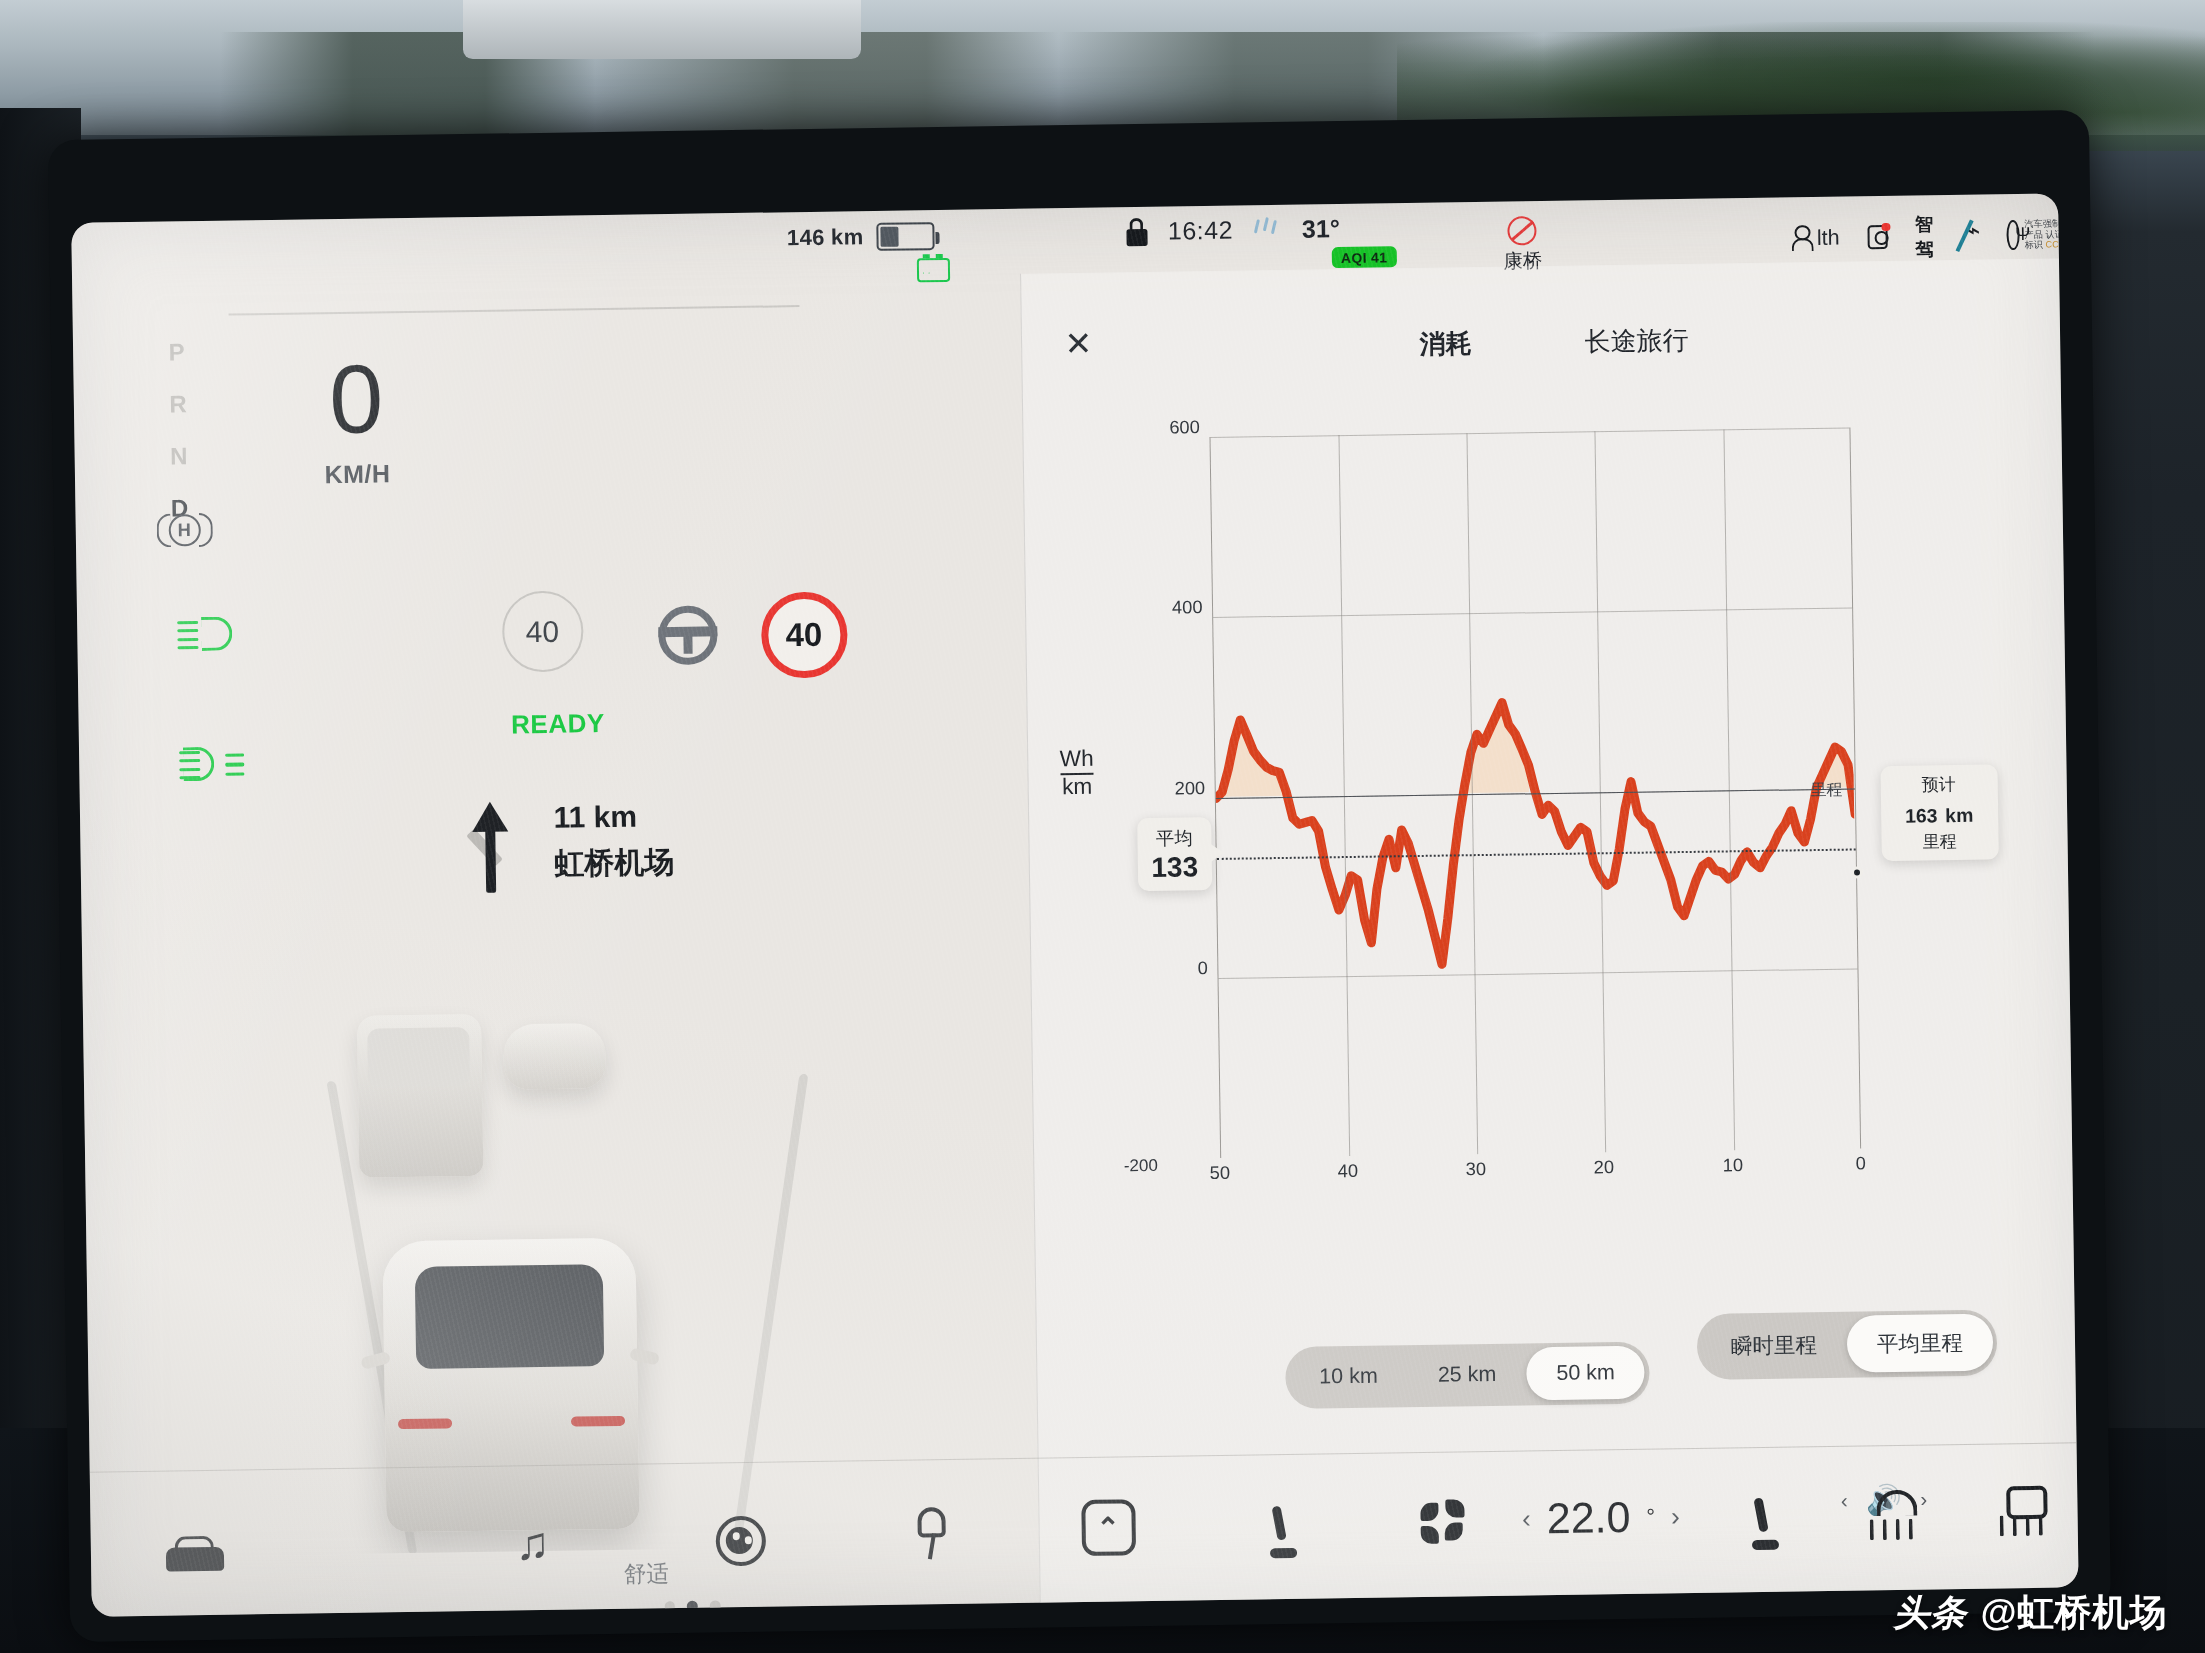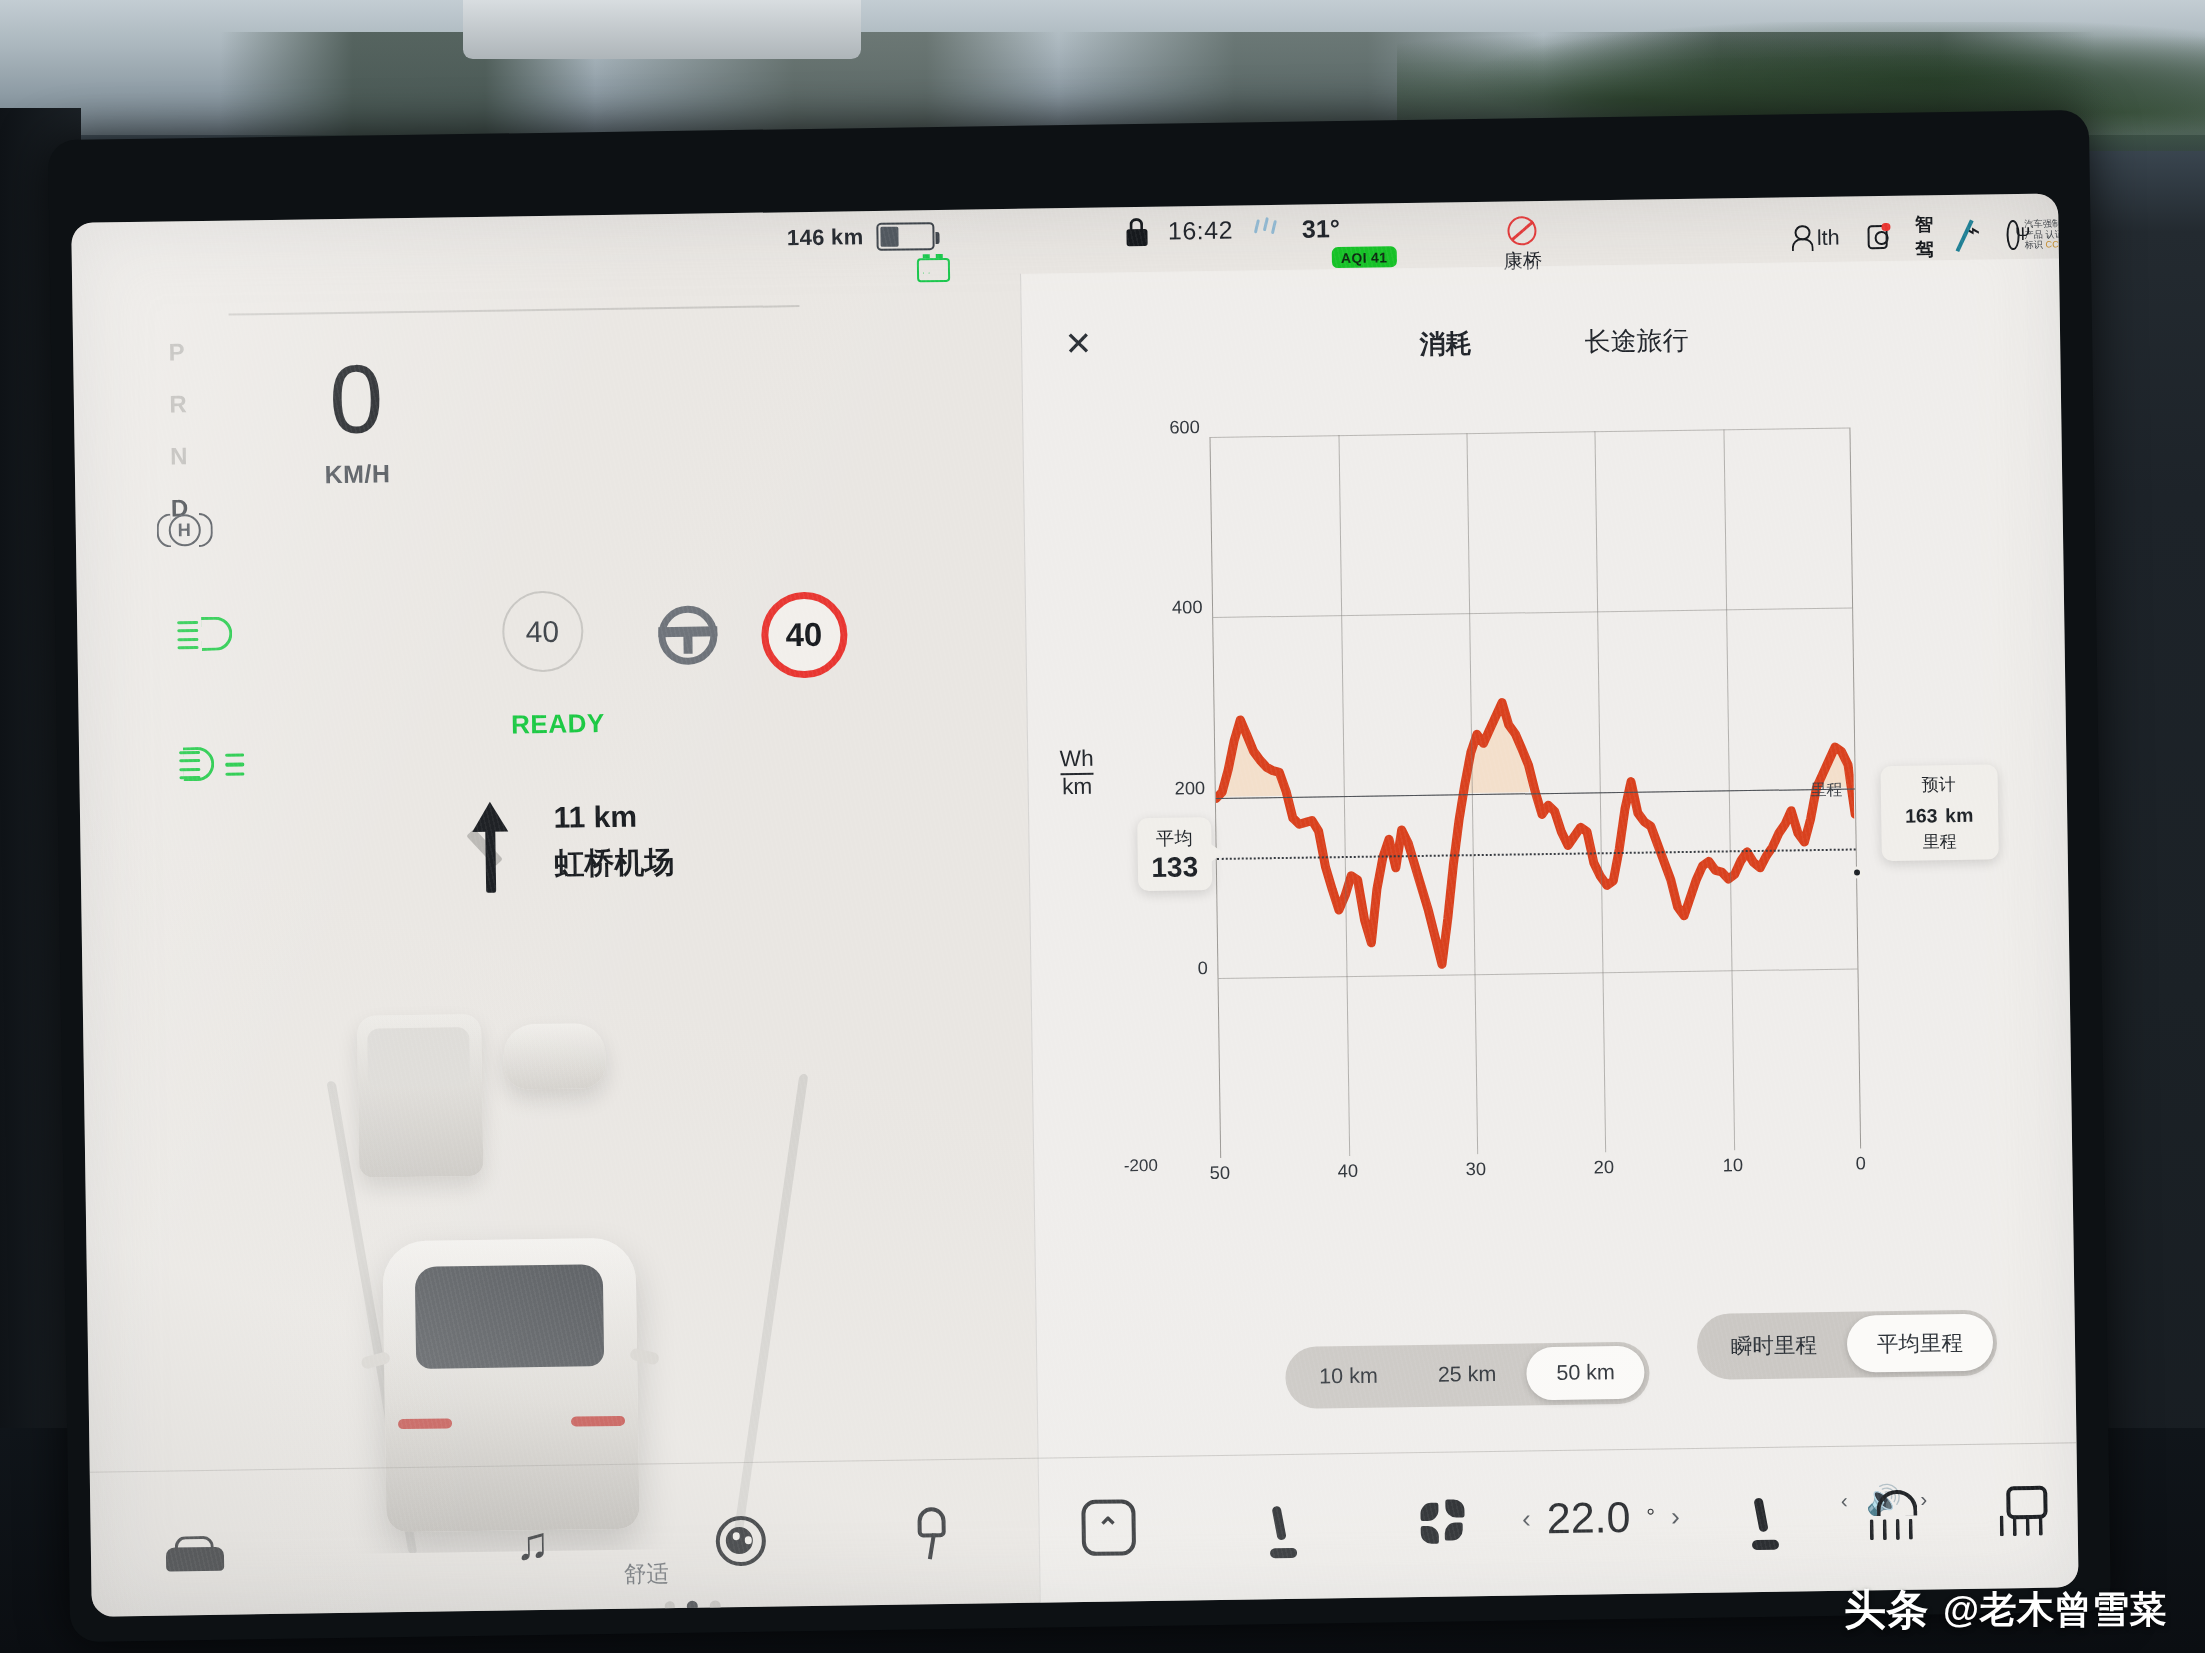--- a/index.html
+++ b/index.html
@@ -368,21 +368,21 @@
   .ic-defrost .wav:nth-of-type(4){left:39px;}
   .ic-defrost.rear .shell{border-radius:7.5px;border-bottom:4.3px solid #16191d;height:33px;}
 
   
   #watermark{
     position:absolute; right:38px; bottom:16px;
     display:flex; align-items:center; gap:14px;
     color:#ffffff; font-size:37px; font-weight:700; letter-spacing:0.5px;
     text-shadow:0 1.6px 5.4px rgba(0,0,0,.6);
   }
-  #watermark .wm-logo{ font-size:42px; }
+  #watermark .wm-logo{ font-size:36px;font-style:italic; }
 </style>
 </head>
 <body>
 
 <div id="photo-bg">
   <div id="sky"></div>
   <div id="city"></div>
   <div id="truck"></div>
   <div id="trees"></div>
   <div id="dash-left"></div>
@@ -674,15 +674,15 @@
             <span class="wav"></span>
       </span>
     </div>
   </div>
 
 </div>
 </div>
 
 <div id="watermark">
   <span class="wm-logo">头条</span>
-  <span>@老木曾雪菜</span>
+  <span>@虹桥机场</span>
 </div>
 
 
 </body></html>

